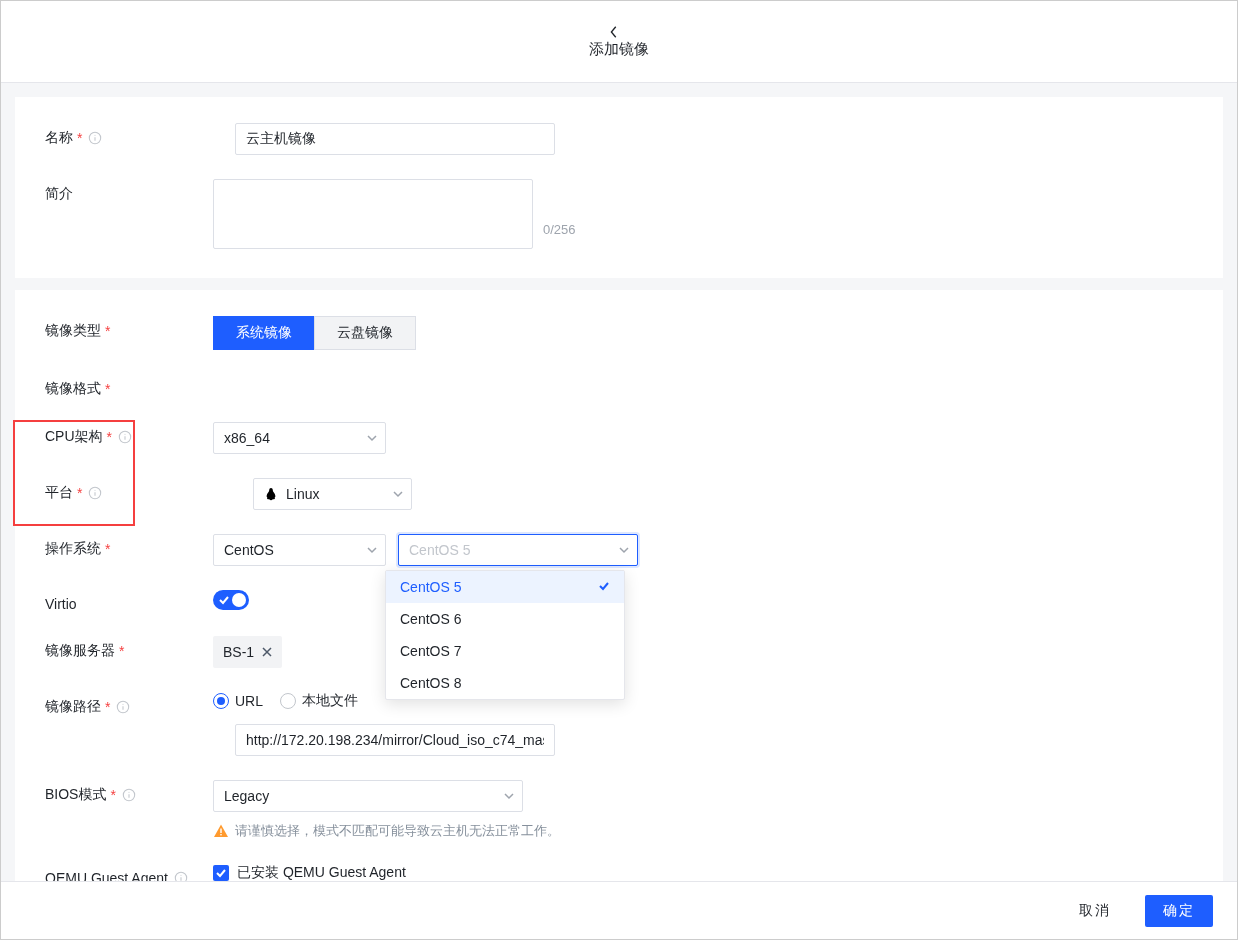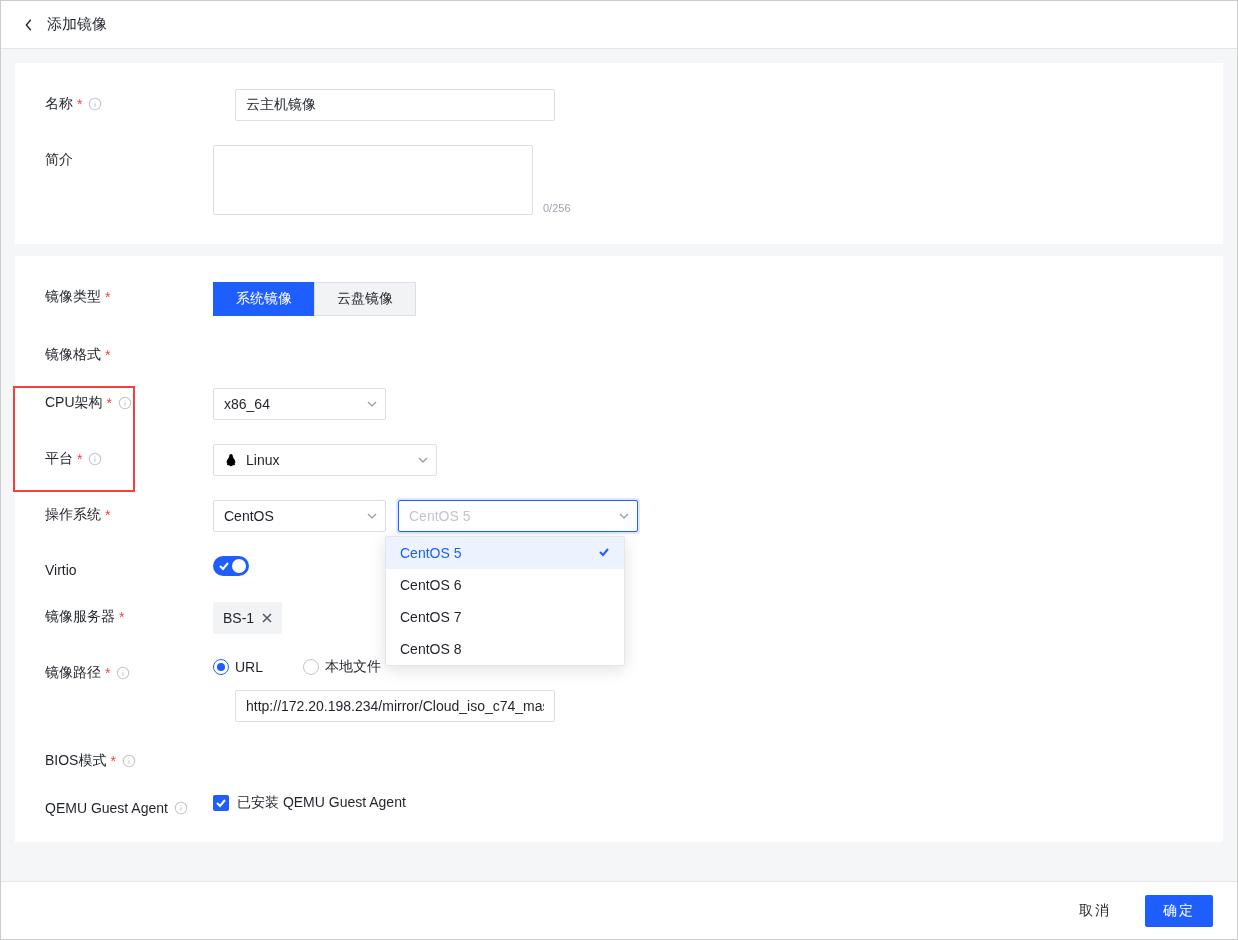--- a/index.html
+++ b/index.html
@@ -1,62 +1,62 @@
 <!DOCTYPE html>
 <html><head>
 <meta charset="utf-8">
 <style>
 * { box-sizing: border-box; margin: 0; padding: 0; }
 body { font-family: -apple-system, BlinkMacSystemFont, "Segoe UI", "PingFang SC", "Microsoft YaHei", sans-serif; font-size: 14px; color: #1f2329; background: #e5e5e5; }
 .modal { position: relative; width: 1238px; height: 940px; margin: 0; background: #fff; border: 1px solid #ccc; display: flex; flex-direction: column; }
-.header { display: flex; align-items: center; padding: 14px 20px; border-bottom: 1px solid #e5e6eb; }
+.header { display: flex; align-items: center; padding: 23px 20px; border-bottom: 1px solid #e5e6eb; flex-direction: column; }
 .back-chevron { width: 16px; height: 16px; display: inline-flex; align-items: center; justify-content: center; margin-right: 10px; cursor: pointer; }
 .back-chevron svg { width: 10px; height: 14px; }
 .title { font-size: 15px; font-weight: 500; }
 .body { flex: 1; overflow: auto; background: #f5f6f8; padding: 14px; }
 .card { background: #fff; padding: 26px 30px; margin-bottom: 12px; }
 .form-row { display: flex; align-items: flex-start; margin-bottom: 24px; }
 .form-row.last { margin-bottom: 0; }
 .label-col { width: 168px; display: flex; align-items: center; padding-top: 6px; font-size: 14px; color: #1f2329; }
 .req { color: #f53f3f; margin-left: 4px; }
 .info-icon { width: 14px; height: 14px; margin-left: 6px; color: #c2c6cc; display: inline-flex; }
 .info-icon svg { width: 14px; height: 14px; }
 .ctrl-col { flex: 1; display: flex; align-items: center; flex-wrap: wrap; }
 .text-input { width: 320px; height: 32px; padding: 0 10px; border: 1px solid #dcdfe6; border-radius: 2px; font-size: 14px; color: #1f2329; outline: none; margin-left: 22px; }
 .textarea-wrap { position: relative; }
 .textarea { width: 320px; height: 70px; padding: 8px 10px; border: 1px solid #dcdfe6; border-radius: 2px; font-size: 14px; resize: none; outline: none; }
-.char-count { position: absolute; left: 330px; bottom: 4px; font-size: 11px; color: #9ea4ad; }
+.char-count { position: absolute; left: 330px; bottom: 15px; font-size: 13px; color: #9ea4ad; }
 .seg-group { display: flex; }
 .seg-btn { height: 34px; padding: 0 22px; border: 1px solid #dcdfe6; background: #f2f3f5; color: #1f2329; font-size: 14px; cursor: pointer; display: flex; align-items: center; }
 .seg-btn.active { background: #1e5eff; border-color: #1e5eff; color: #fff; }
 .seg-btn + .seg-btn { margin-left: -1px; }
 .select { position: relative; height: 32px; border: 1px solid #dcdfe6; border-radius: 2px; display: flex; align-items: center; padding: 0 28px 0 10px; cursor: pointer; background: #fff; font-size: 14px; }
 .select.narrow { width: 110px; }
 .select.mid { width: 173px; }
-.select.wide { width: 224px; }
+.select.wide { width: 159px; margin-left: 40px; }
 .select.wider { width: 240px; }
 .select.xlarge { width: 310px; }
 .select.focused { border-color: #1e5eff; box-shadow: 0 0 0 2px rgba(30,94,255,0.15); }
 .select .placeholder { color: #c2c6cc; }
 .select .caret { position: absolute; right: 8px; top: 50%; transform: translateY(-50%); }
 .select .caret svg { width: 10px; height: 10px; color: #9ea4ad; }
 .select .os-icon { width: 14px; height: 14px; margin-right: 8px; display: inline-flex; }
 .dropdown { position: absolute; width: 240px; background: #fff; border: 1px solid #e5e6eb; box-shadow: 0 4px 16px rgba(0,0,0,0.12); border-radius: 2px; z-index: 100; }
 .dropdown-item { height: 32px; display: flex; align-items: center; padding: 0 14px; font-size: 14px; cursor: pointer; justify-content: space-between; }
 .dropdown-item.selected { background: #ecf3ff; color: #1e5eff; }
 .dropdown-item .check { color: #1e5eff; }
 .dropdown-item .check svg { width: 12px; height: 12px; }
 .toggle { width: 36px; height: 20px; background: #1e5eff; border-radius: 10px; position: relative; cursor: pointer; display: flex; align-items: center; }
 .toggle .knob { width: 14px; height: 14px; background: #fff; border-radius: 50%; position: absolute; right: 3px; }
 .toggle .tick { position: absolute; left: 6px; color: #fff; display: flex; }
 .toggle .tick svg { width: 10px; height: 10px; }
 .tag { display: inline-flex; align-items: center; height: 32px; padding: 0 10px; background: #f2f3f5; border-radius: 2px; font-size: 14px; }
 .tag .tag-close { margin-left: 8px; cursor: pointer; display: inline-flex; color: #4e5969; }
 .tag .tag-close svg { width: 10px; height: 10px; }
-.radio-group { display: flex; gap: 40px; align-items: center; }
+.radio-group { display: flex; gap: 17px; align-items: center; }
 .radio { display: flex; align-items: center; cursor: pointer; }
 .radio .dot { width: 16px; height: 16px; border: 1px solid #c2c6cc; border-radius: 50%; margin-right: 6px; display: flex; align-items: center; justify-content: center; }
 .radio.checked .dot { border-color: #1e5eff; }
 .radio.checked .dot::after { content: ""; width: 8px; height: 8px; background: #1e5eff; border-radius: 50%; }
 .checkbox { width: 16px; height: 16px; background: #1e5eff; border-radius: 2px; display: inline-flex; align-items: center; justify-content: center; margin-right: 8px; cursor: pointer; }
 .checkbox svg { width: 10px; height: 10px; color: #fff; }
 .warn-row { display: flex; align-items: center; margin-top: 10px; color: #86909c; font-size: 13px; }
 .warn-icon { width: 16px; height: 16px; margin-right: 6px; display: inline-flex; }
 .warn-icon svg { width: 16px; height: 16px; }
 .footer { height: 58px; border-top: 1px solid #e5e6eb; display: flex; align-items: center; justify-content: flex-end; padding: 0 24px; gap: 16px; background: #fff; }
@@ -288,20 +288,38 @@
           <span>BIOS模式</span>
           <span class="req">*</span>
           <span class="info-icon">
               <svg viewBox="0 0 16 16" fill="none" stroke="currentColor" stroke-width="1.2">
                 <circle cx="8" cy="8" r="6.5"></circle>
                 <line x1="8" y1="7" x2="8" y2="11"></line>
                 <circle cx="8" cy="4.8" r="0.6" fill="currentColor" stroke="none"></circle>
               </svg>
             </span>
         </div>
+        <div class="ctrl-col" style="flex-direction:column; align-items:flex-start;">
+          <div class="select xlarge">
+            <span>Legacy</span>
+            <span class="caret"><svg viewBox="0 0 10 10" fill="none" stroke="currentColor" stroke-width="1.5">
+                  <path d="M1 3 L5 7 L9 3"></path>
+                </svg></span>
+          </div>
+          <div class="warn-row">
+            <span class="warn-icon">
+              <svg viewBox="0 0 16 16">
+                  <path fill="#ff9a2e" d="M8 1.5 L15 14 H1 Z"></path>
+                  <rect x="7.3" y="5.5" width="1.4" height="4.5" fill="#fff"></rect>
+                  <rect x="7.3" y="11" width="1.4" height="1.4" fill="#fff"></rect>
+                </svg>
+            </span>
+            <span>请谨慎选择，模式不匹配可能导致云主机无法正常工作。</span>
+          </div>
+        </div>
       </div>
 
       <div class="form-row last">
         <div class="label-col">
           <span>QEMU Guest Agent</span>
           <span class="info-icon">
               <svg viewBox="0 0 16 16" fill="none" stroke="currentColor" stroke-width="1.2">
                 <circle cx="8" cy="8" r="6.5"></circle>
                 <line x1="8" y1="7" x2="8" y2="11"></line>
                 <circle cx="8" cy="4.8" r="0.6" fill="currentColor" stroke="none"></circle>

